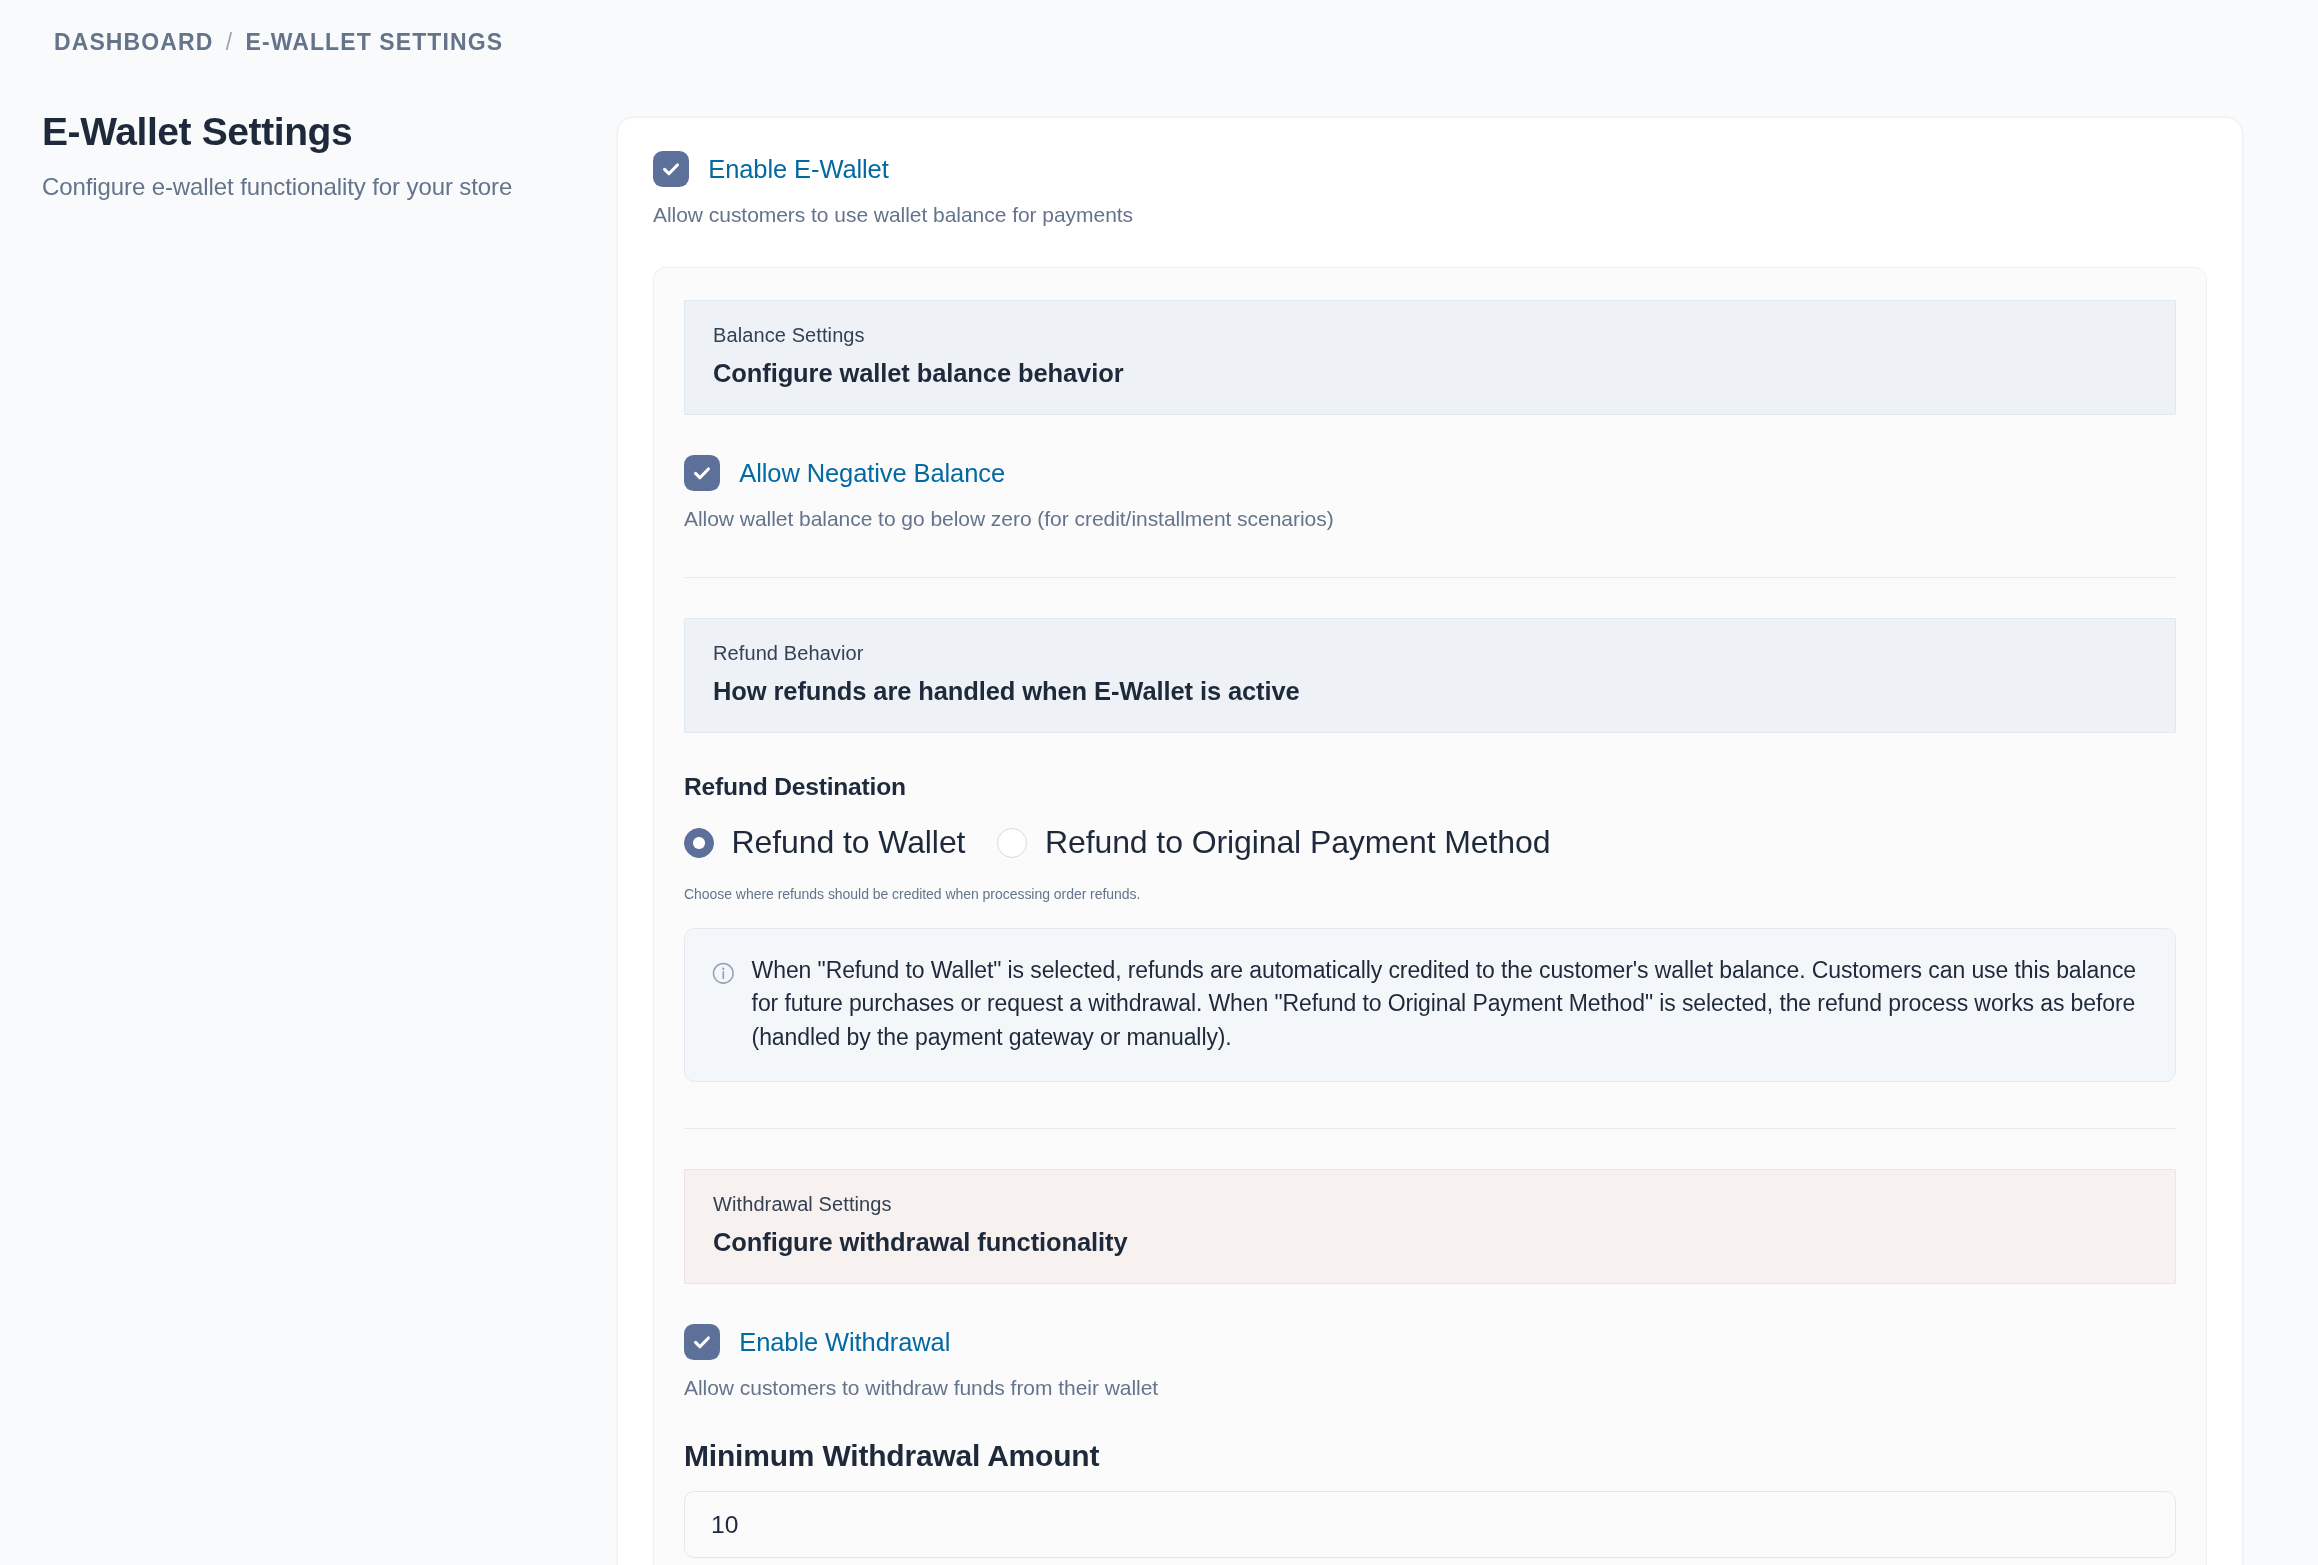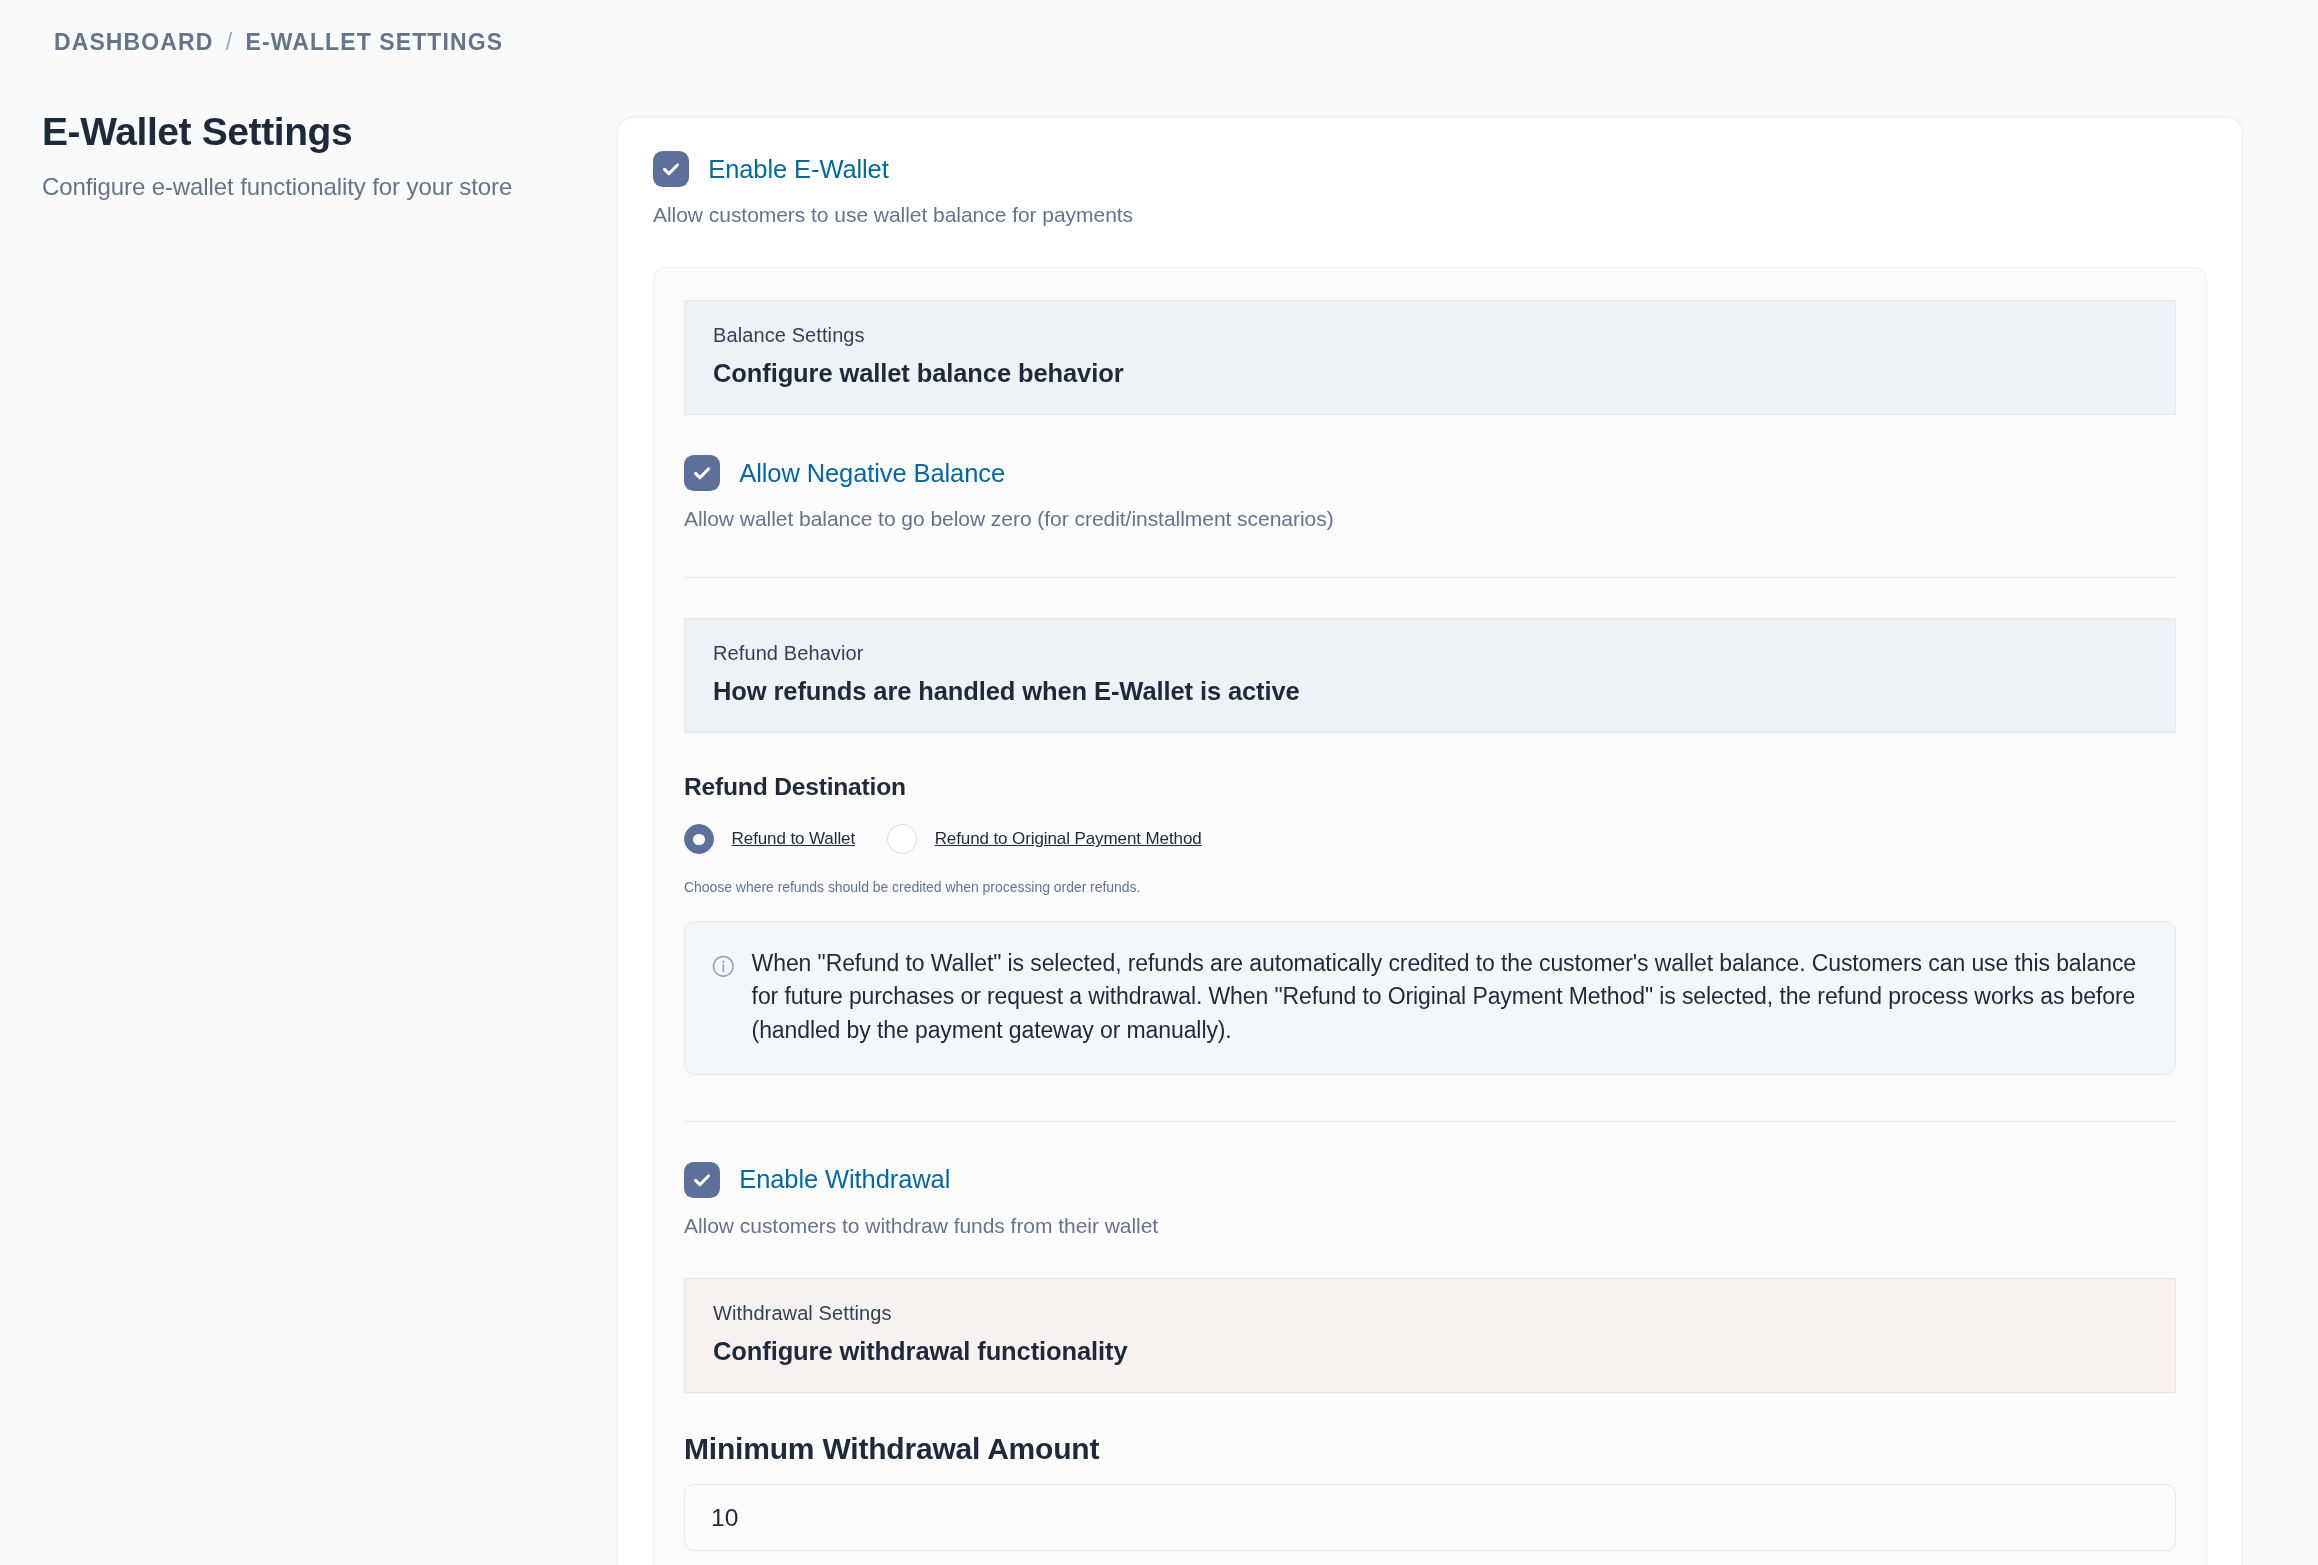--- a/index.html
+++ b/index.html
@@ -173,25 +173,24 @@
     border-color: #5c7099;
   }
   .radio.selected::after {
     content: "";
     width: 11.4px;
     height: 11.4px;
     border-radius: 50%;
     background: #ffffff;
   }
   .radio-label {
-    font-size: 17px;
+    font-size: 32px;
     color: #1e293b;
     letter-spacing: -0.1px;
     white-space: nowrap;
-    text-decoration: underline;
   }
   .field-hint {
     margin-top: 24.6px;
     font-size: 14px;
     color: #64748b;
     letter-spacing: -0.04px;
   }
 
   
   .info-box {
@@ -314,38 +313,38 @@
             <path d="M12 10.6 V17" fill="none" stroke="#94a3b8" stroke-width="1.6" stroke-linecap="round"></path>
           </svg>
         </span>
         <span class="info-text">When "Refund to Wallet" is selected, refunds are automatically credited to the customer's wallet balance. Customers can use this balance for future purchases or request a withdrawal. When "Refund to Original Payment Method" is selected, the refund process works as before (handled by the payment gateway or manually).</span>
       </div>
     </div>
 
     <hr class="divider">
 
     <div class="sub-block">
+      <div class="section-banner warm">
+        <div class="banner-kicker">Withdrawal Settings</div>
+        <div class="banner-title">Configure withdrawal functionality</div>
+      </div>
+    </div>
+
+    <div class="sub-block">
       <div class="check-row">
         <span class="checkbox">
           <svg width="22" height="22" viewBox="0 0 24 24" aria-hidden="true">
             <path d="M5 12.5 L9.7 17.2 L19 7.6" fill="none" stroke="#ffffff" stroke-width="3.4" stroke-linecap="round" stroke-linejoin="round"></path>
           </svg>
         </span>
         <span class="check-label">Enable Withdrawal</span>
       </div>
       <p class="help-text">Allow customers to withdraw funds from their wallet</p>
     </div>
 
-    <div class="sub-block">
-      <div class="section-banner warm">
-        <div class="banner-kicker">Withdrawal Settings</div>
-        <div class="banner-title">Configure withdrawal functionality</div>
-      </div>
-    </div>
-
     <div>
       <div class="input-label">Minimum Withdrawal Amount</div>
       <input class="text-input" type="text" value="10" style="">
     </div>
 
   </div>
 </section>
 
 
 </body></html>

